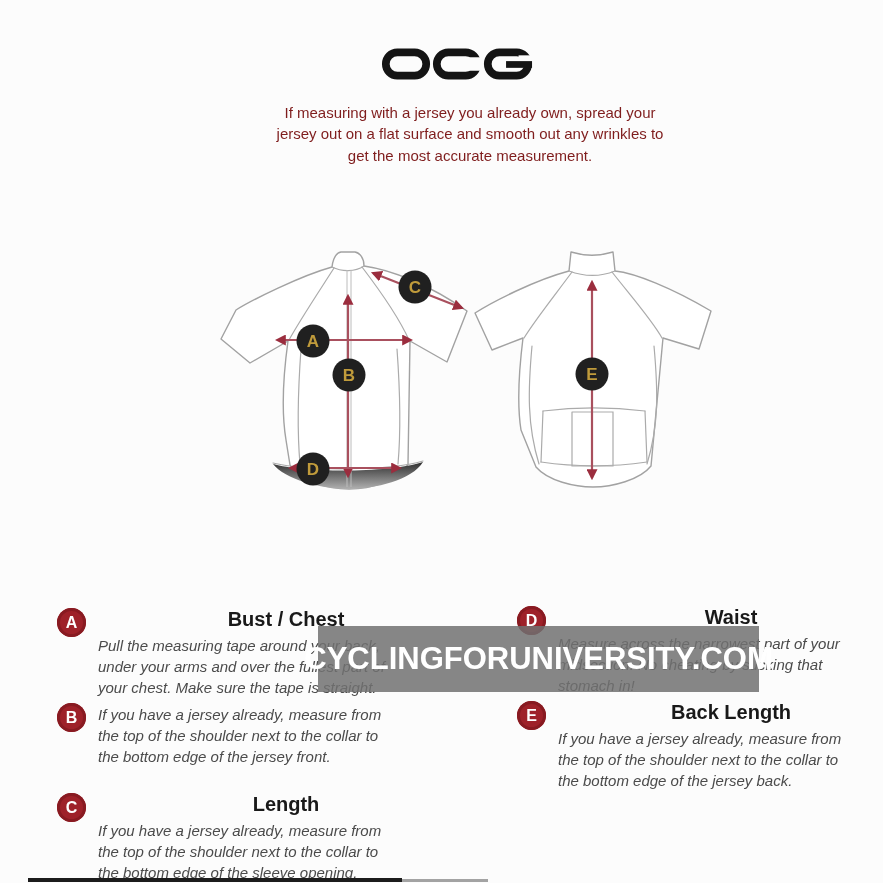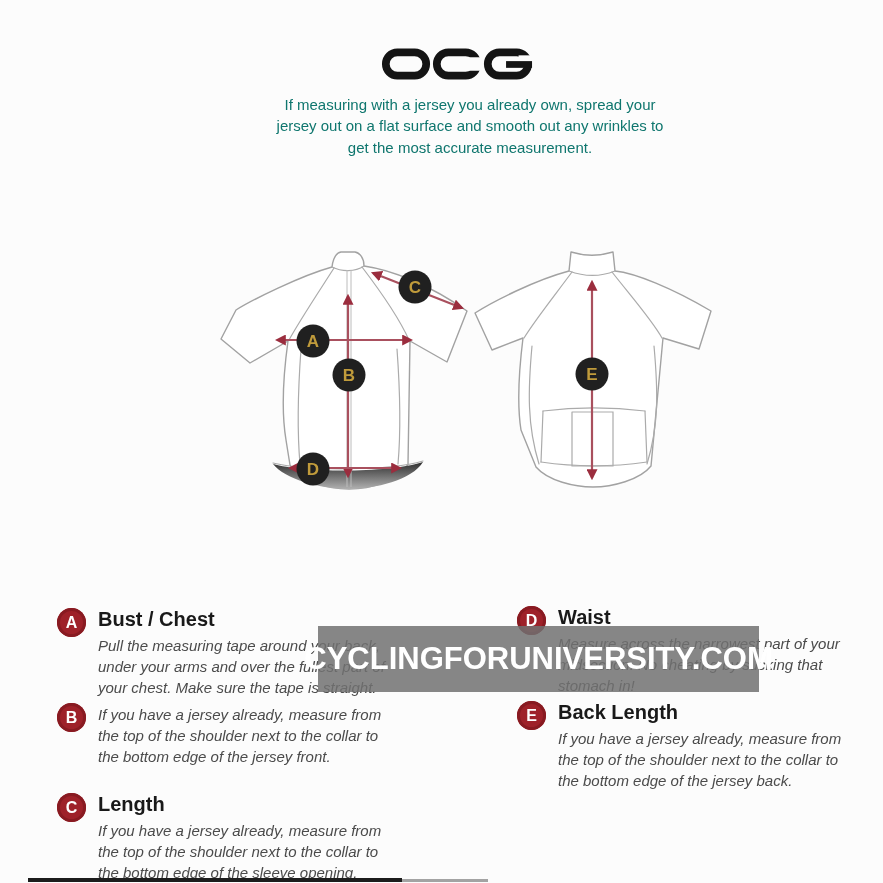--- a/index.html
+++ b/index.html
@@ -3,22 +3,22 @@
 <meta charset="utf-8">
 <style>
   html,body{margin:0;padding:0;}
   body{
     width:883px;height:883px;position:relative;overflow:hidden;
     background:#fcfcfc;
     font-family:"Liberation Sans",sans-serif;
   }
   .logo{position:absolute;left:381px;top:47px;width:152px;height:34px;}
   .intro{
-    position:absolute;left:240px;top:94px;width:460px;
-    text-align:center;font-size:15px;line-height:1.42;color:#0f766e;
+    position:absolute;left:240px;top:102px;width:460px;
+    text-align:center;font-size:15px;line-height:1.42;color:#7f1d1d;
     white-space:pre-line;
   }
   .diagram{position:absolute;left:195px;top:242px;width:545px;height:262px;}
   .jersey-fill{fill:#ffffff;stroke:#a2a2a2;stroke-width:1.4;stroke-linejoin:round;}
   .seam{fill:none;stroke:#ababab;stroke-width:1.2;stroke-linecap:round;}
   .zipper{fill:none;stroke:#bcbcbc;stroke-width:1;}
   .arrow{fill:none;stroke:#a9505e;stroke-width:2.2;}
   .label-circle{fill:#202020;}
   .label-letter{fill:#c09b3b;font-family:"Liberation Sans",sans-serif;font-size:17px;font-weight:bold;text-anchor:middle;}
   .watermark{
@@ -28,21 +28,21 @@
     color:#ffffff;font-size:31px;font-weight:bold;letter-spacing:0px;
     font-family:"Liberation Sans",sans-serif;
   }
   .section{position:absolute;}
   .badge{
     position:absolute;left:0;top:2px;width:29px;height:29px;border-radius:50%;
     background:#9e2129;box-shadow:inset 0 0 0 3px #881a21;
     color:#ffffff;font-weight:bold;font-size:16px;
     display:flex;align-items:center;justify-content:center;
   }
-  .sec-title{margin-left:41px;font-size:20px;font-weight:bold;color:#191919;line-height:26px;}
+  .sec-title{margin-left:58px;font-size:20px;font-weight:bold;color:#191919;line-height:26px;text-align:center;}
   .sec-body{margin-left:41px;margin-top:3px;font-size:15px;color:#4b4b4b;line-height:1.4;white-space:pre-line;font-style:italic;}
   .bar-dark{position:absolute;left:28px;top:878px;width:374px;height:4px;background:#1c1c1c;}
   .bar-light{position:absolute;left:402px;top:879px;width:86px;height:3px;background:#a3a3a3;}
 </style>
 </head>
 <body>
 
 <svg class="logo" viewBox="0 0 158 34" role="img" aria-label="OCG">
   <g>
     <rect x="5" y="5" width="42" height="24" rx="12" fill="none" stroke="#141414" stroke-width="8"></rect>

